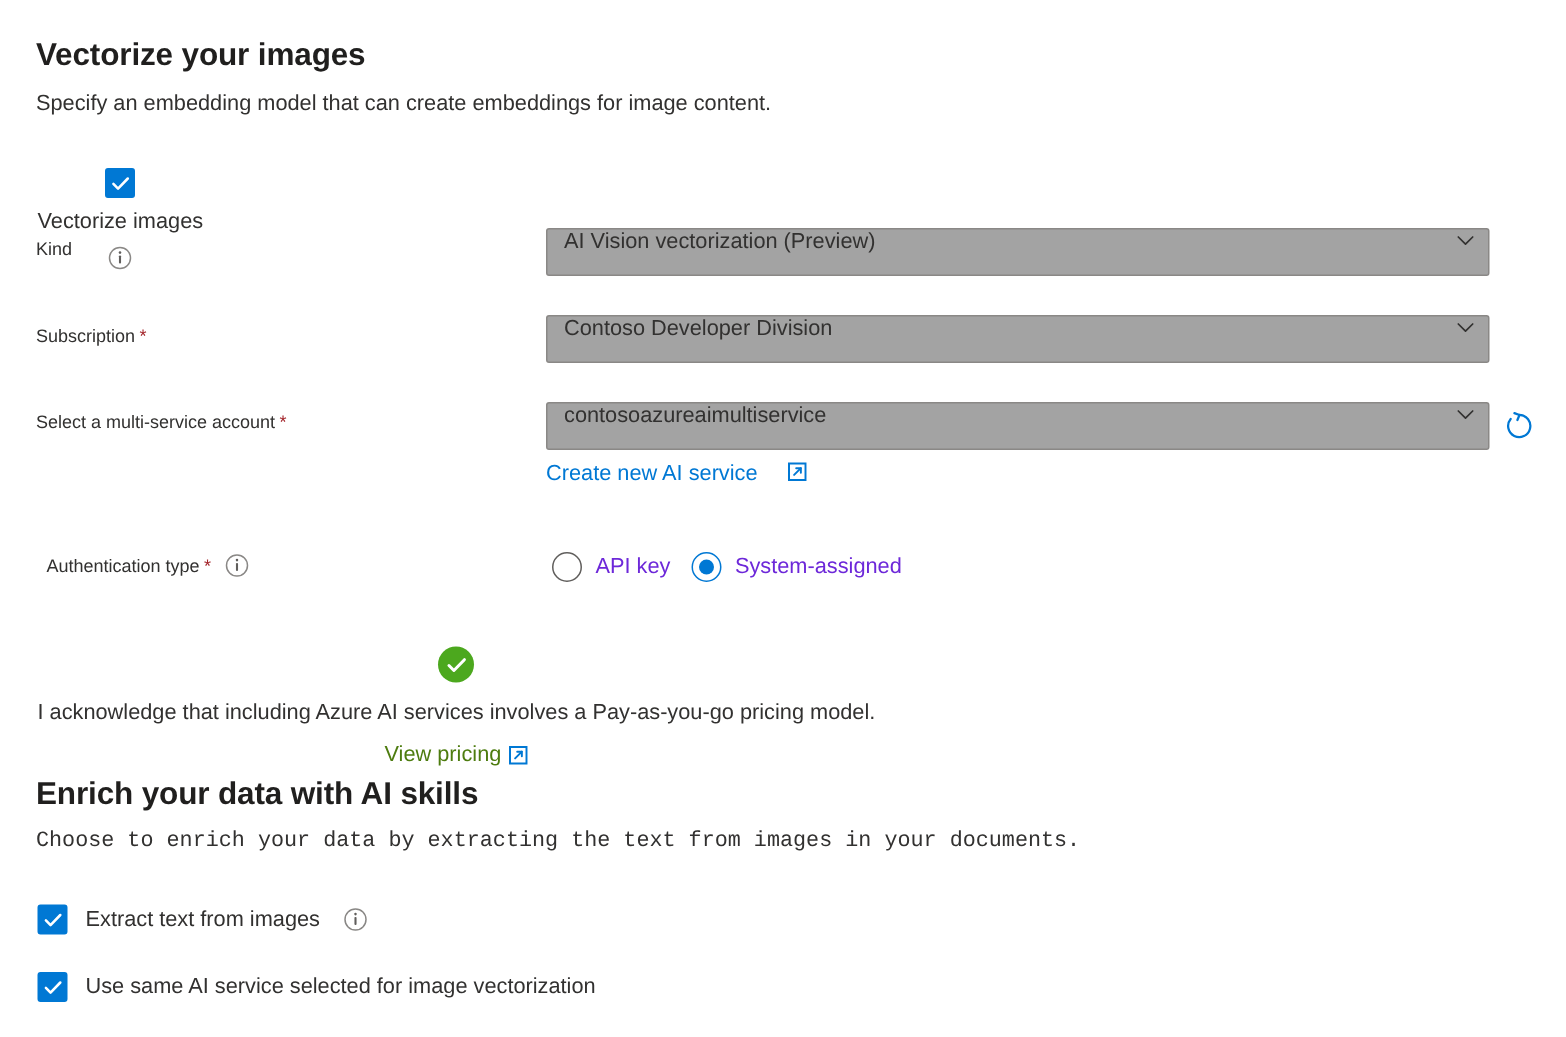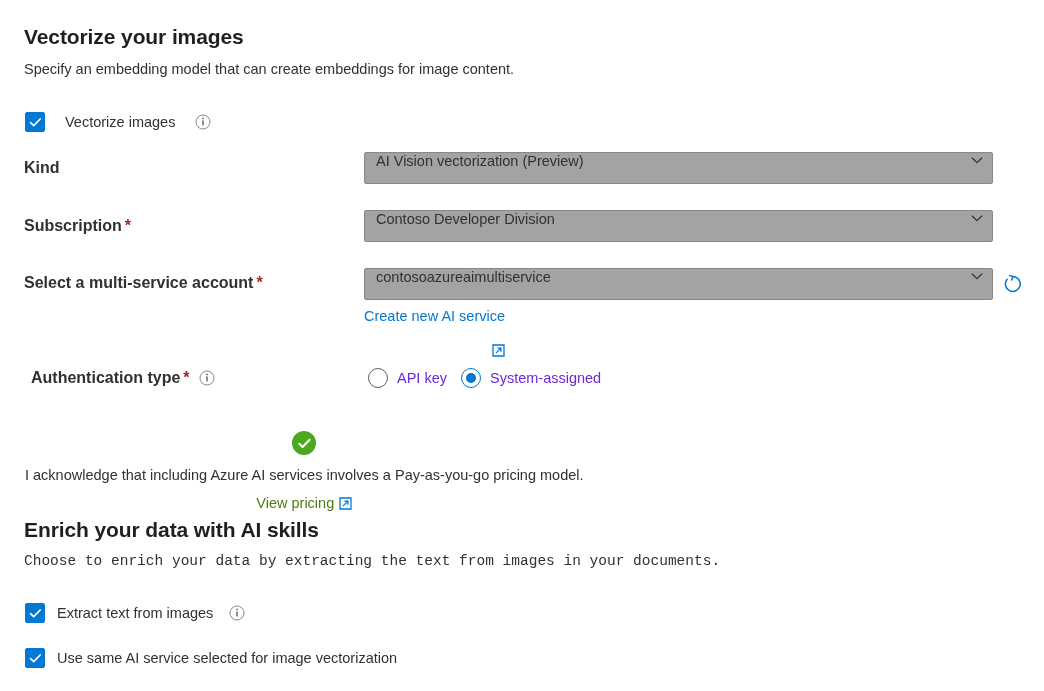--- a/index.html
+++ b/index.html
@@ -59,24 +59,23 @@
   
   .info-icon {
     width: 16px; height: 16px;
     flex: 0 0 auto;
     display: inline-flex; align-items: center; justify-content: center;
   }
 
   
   .flabel {
     position: absolute;
-    font-size: 16px;
-    color: #323130;
-    white-space: nowrap;
-    font-weight: bold;
+    font-size: 12px;
+    color: #323130;
+    white-space: nowrap;
   }
   .req { color: #a4262c; margin-left: 3px; }
 
   .dropdown {
     position: absolute;
     left: 364px;
     width: 629px;
     height: 32px;
     border: 1px solid #8a8886;
     border-radius: 2px;
@@ -93,28 +92,27 @@
     white-space: nowrap;
     overflow: hidden;
     text-overflow: ellipsis;
   }
   .dd-chev { flex: 0 0 auto; width: 14px; height: 14px; display:block; }
 
   
   .exlink {
     position: absolute;
     display: flex;
-    align-items: flex-end;
+    align-items: flex-start;
     gap: 20px;
     font-size: 14.5px;
     color: #0078d4;
     text-decoration: none;
     cursor: pointer;
     white-space: nowrap;
-    flex-direction: column;
   }
   .ext-icon { width: 13px; height: 13px; flex: 0 0 auto; display:block; }
 
   
   .refresh {
     position: absolute;
     width: 26px; height: 26px;
     display: flex; align-items: center; justify-content: center;
     cursor: pointer;
   }
@@ -172,21 +170,21 @@
 </style>
 </head>
 <body>
 
 <div class="page">
 
   <div class="section-title" style="top:25px;">Vectorize your images</div>
 
   <div class="section-sub" style="top:61px;">Specify an embedding model that can create embeddings for image content.</div>
 
-  <div class="cbrow" style="left:25px; top:112px; gap:20px;">
+  <div class="cbrow" style="left:25px; top:112px; gap:8px;flex-direction:column;">
     <span class="cbox">
       <svg width="13" height="13" viewBox="0 0 13 13" aria-hidden="true">
         <path d="M1.6 6.6 L4.7 9.7 L11.2 3.0" fill="none" stroke="#ffffff" stroke-width="1.7" stroke-linecap="round" stroke-linejoin="round"></path>
       </svg>
     </span>
     <span class="cblabel">Vectorize images</span>
     <span class="info-icon">
       <svg width="16" height="16" viewBox="0 0 16 16" aria-hidden="true">
         <circle cx="8" cy="8" r="7" fill="none" stroke="#8a8886" stroke-width="1"></circle>
         <circle cx="8" cy="4.4" r="0.85" fill="#605e5c"></circle>

